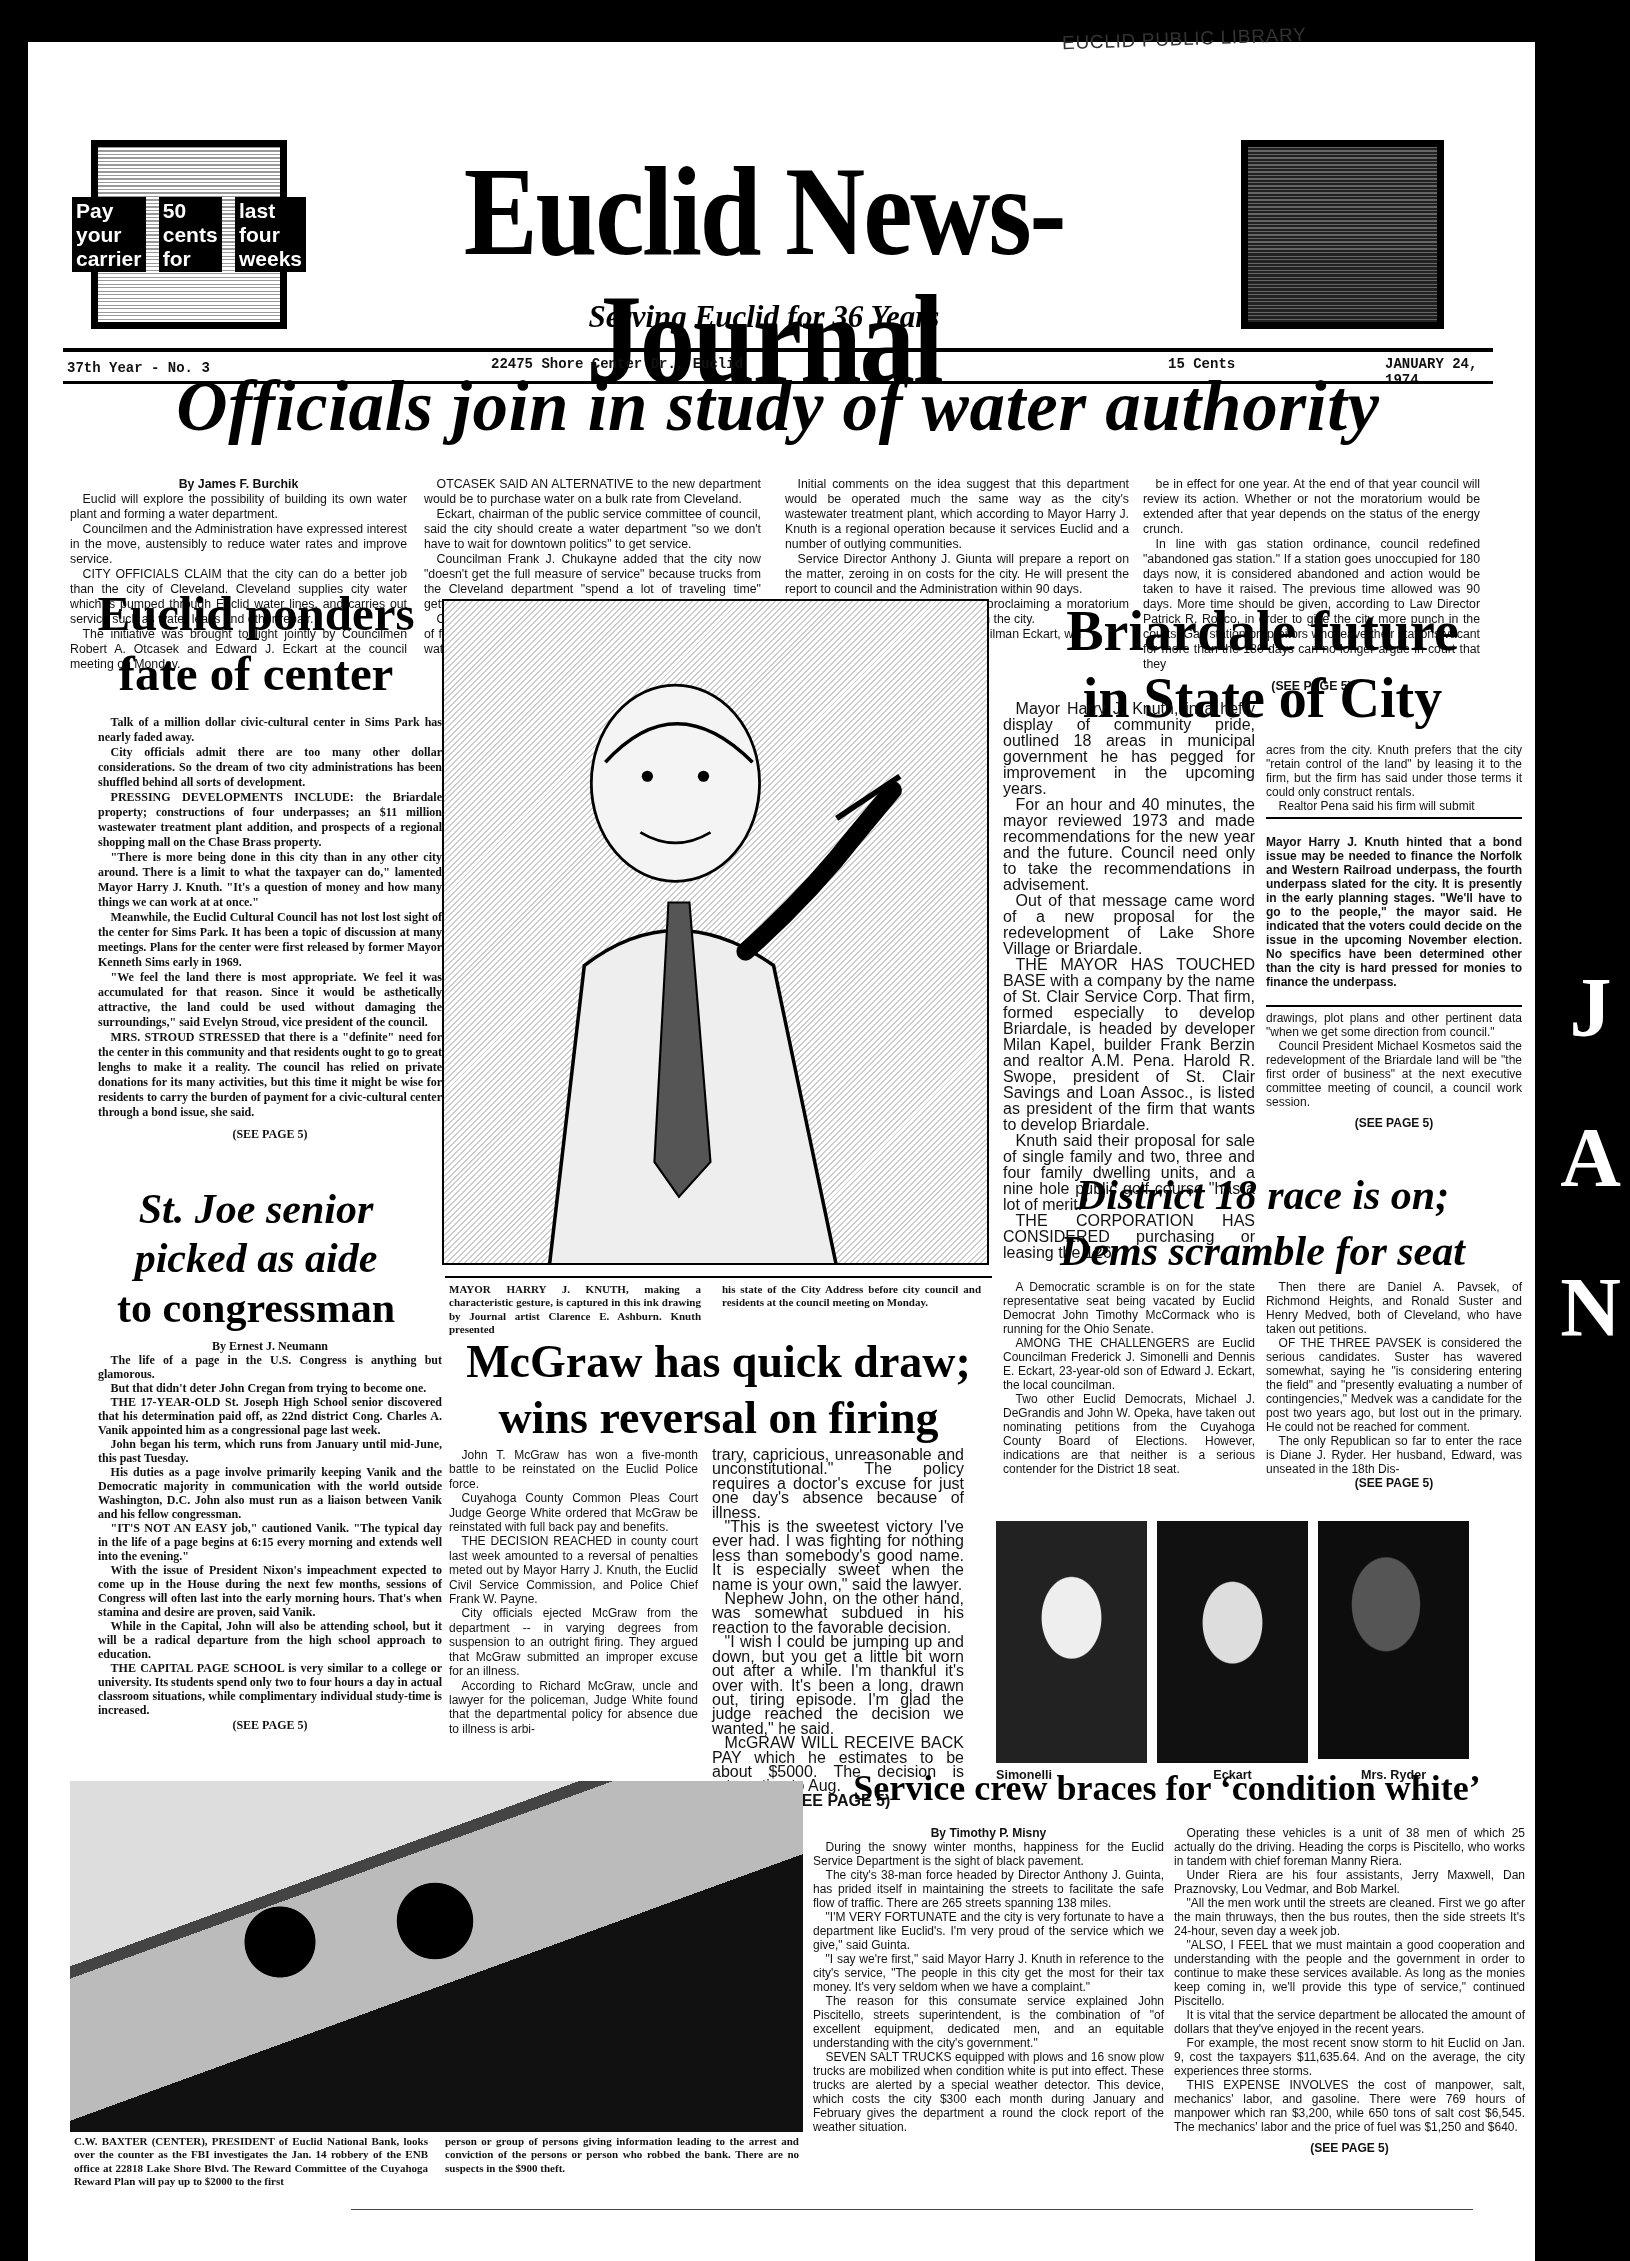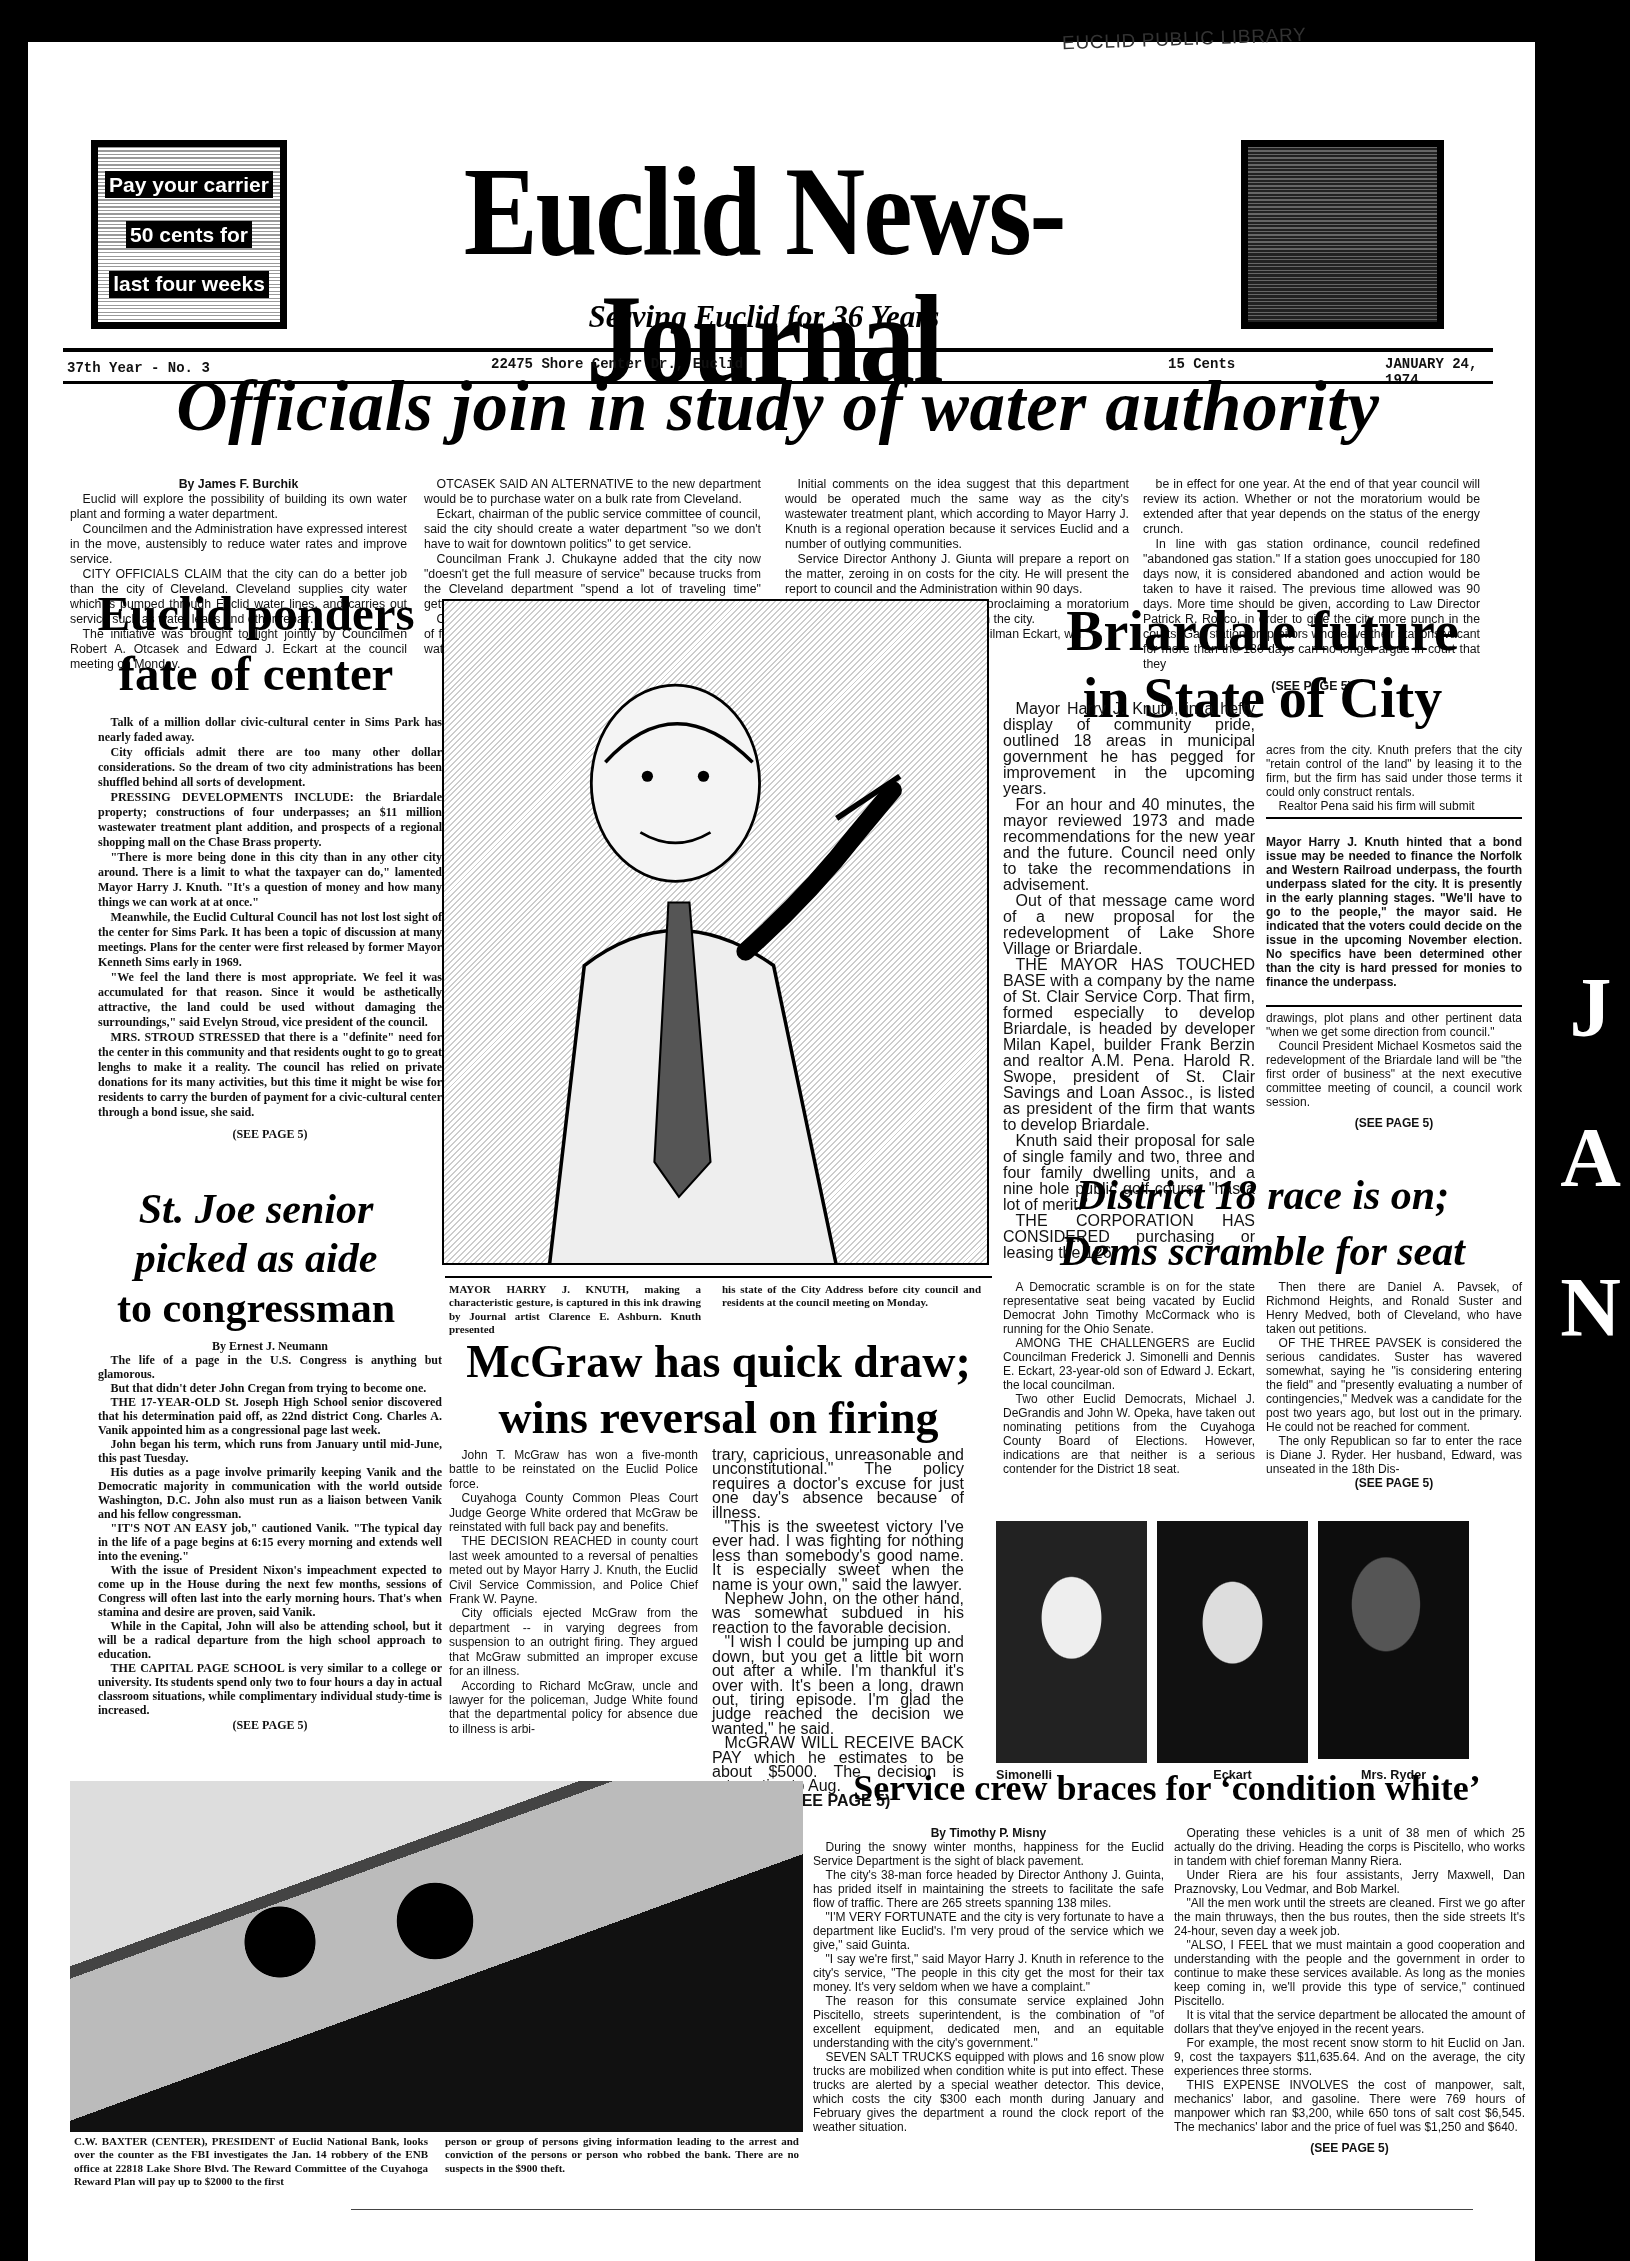--- a/index.html
+++ b/index.html
@@ -17,21 +17,21 @@
 .photo{position:absolute;background:#1a1a1a;overflow:hidden}
 .cap{position:absolute;font-family:"Liberation Sans",sans-serif;font-weight:bold;font-size:11px;line-height:13.3px;text-align:justify}
 </style>
 </head>
 <body>
 
 <div class="page">
 
   <div class="abs" style="left:1034px;top:-14px;font-family:'Liberation Sans Narrow','Liberation Sans',sans-serif;font-size:19px;color:#333;transform:rotate(-2deg);letter-spacing:0.7px">EUCLID PUBLIC LIBRARY</div>
 
-  <div class="abs" style="left:63px;top:98px;width:196px;height:189px;border:7px solid #000;background:repeating-linear-gradient(0deg,#fff 0 2.1px,#999 2.1px 3.5px);display:flex;flex-direction:column;justify-content:center;align-items:center;gap:23px">
+  <div class="abs" style="left:63px;top:98px;width:196px;height:189px;border:7px solid #000;background:repeating-linear-gradient(0deg,#fff 0 2.1px,#999 2.1px 3.5px);display:flex;justify-content:center;align-items:center;gap:13px">
     <div style="background:#000;color:#fff;font:bold 21px 'Liberation Sans',sans-serif;padding:1.4px 4.2px">Pay your carrier</div>
     <div style="background:#000;color:#fff;font:bold 21px 'Liberation Sans',sans-serif;padding:1.4px 4.2px">50 cents for</div>
     <div style="background:#000;color:#fff;font:bold 21px 'Liberation Sans',sans-serif;padding:1.4px 4.2px">last four weeks</div>
   </div>
 
   <div class="abs" style="left:1213px;top:98px;width:203px;height:189px;border:7px solid #000;background:repeating-linear-gradient(0deg,#222 0 2.1px,#666 2.1px 3.5px)"></div>
 
   <div class="hl" style="left:266px;top:105px;width:940px;font-size:111px;letter-spacing:-2.1px;transform:scaleY(1.15);transform-origin:top">Euclid News-Journal</div>
   <div class="hl" style="left:266px;top:259px;width:940px;font-size:31px;font-style:italic">Serving Euclid for 36 Years</div>
 

